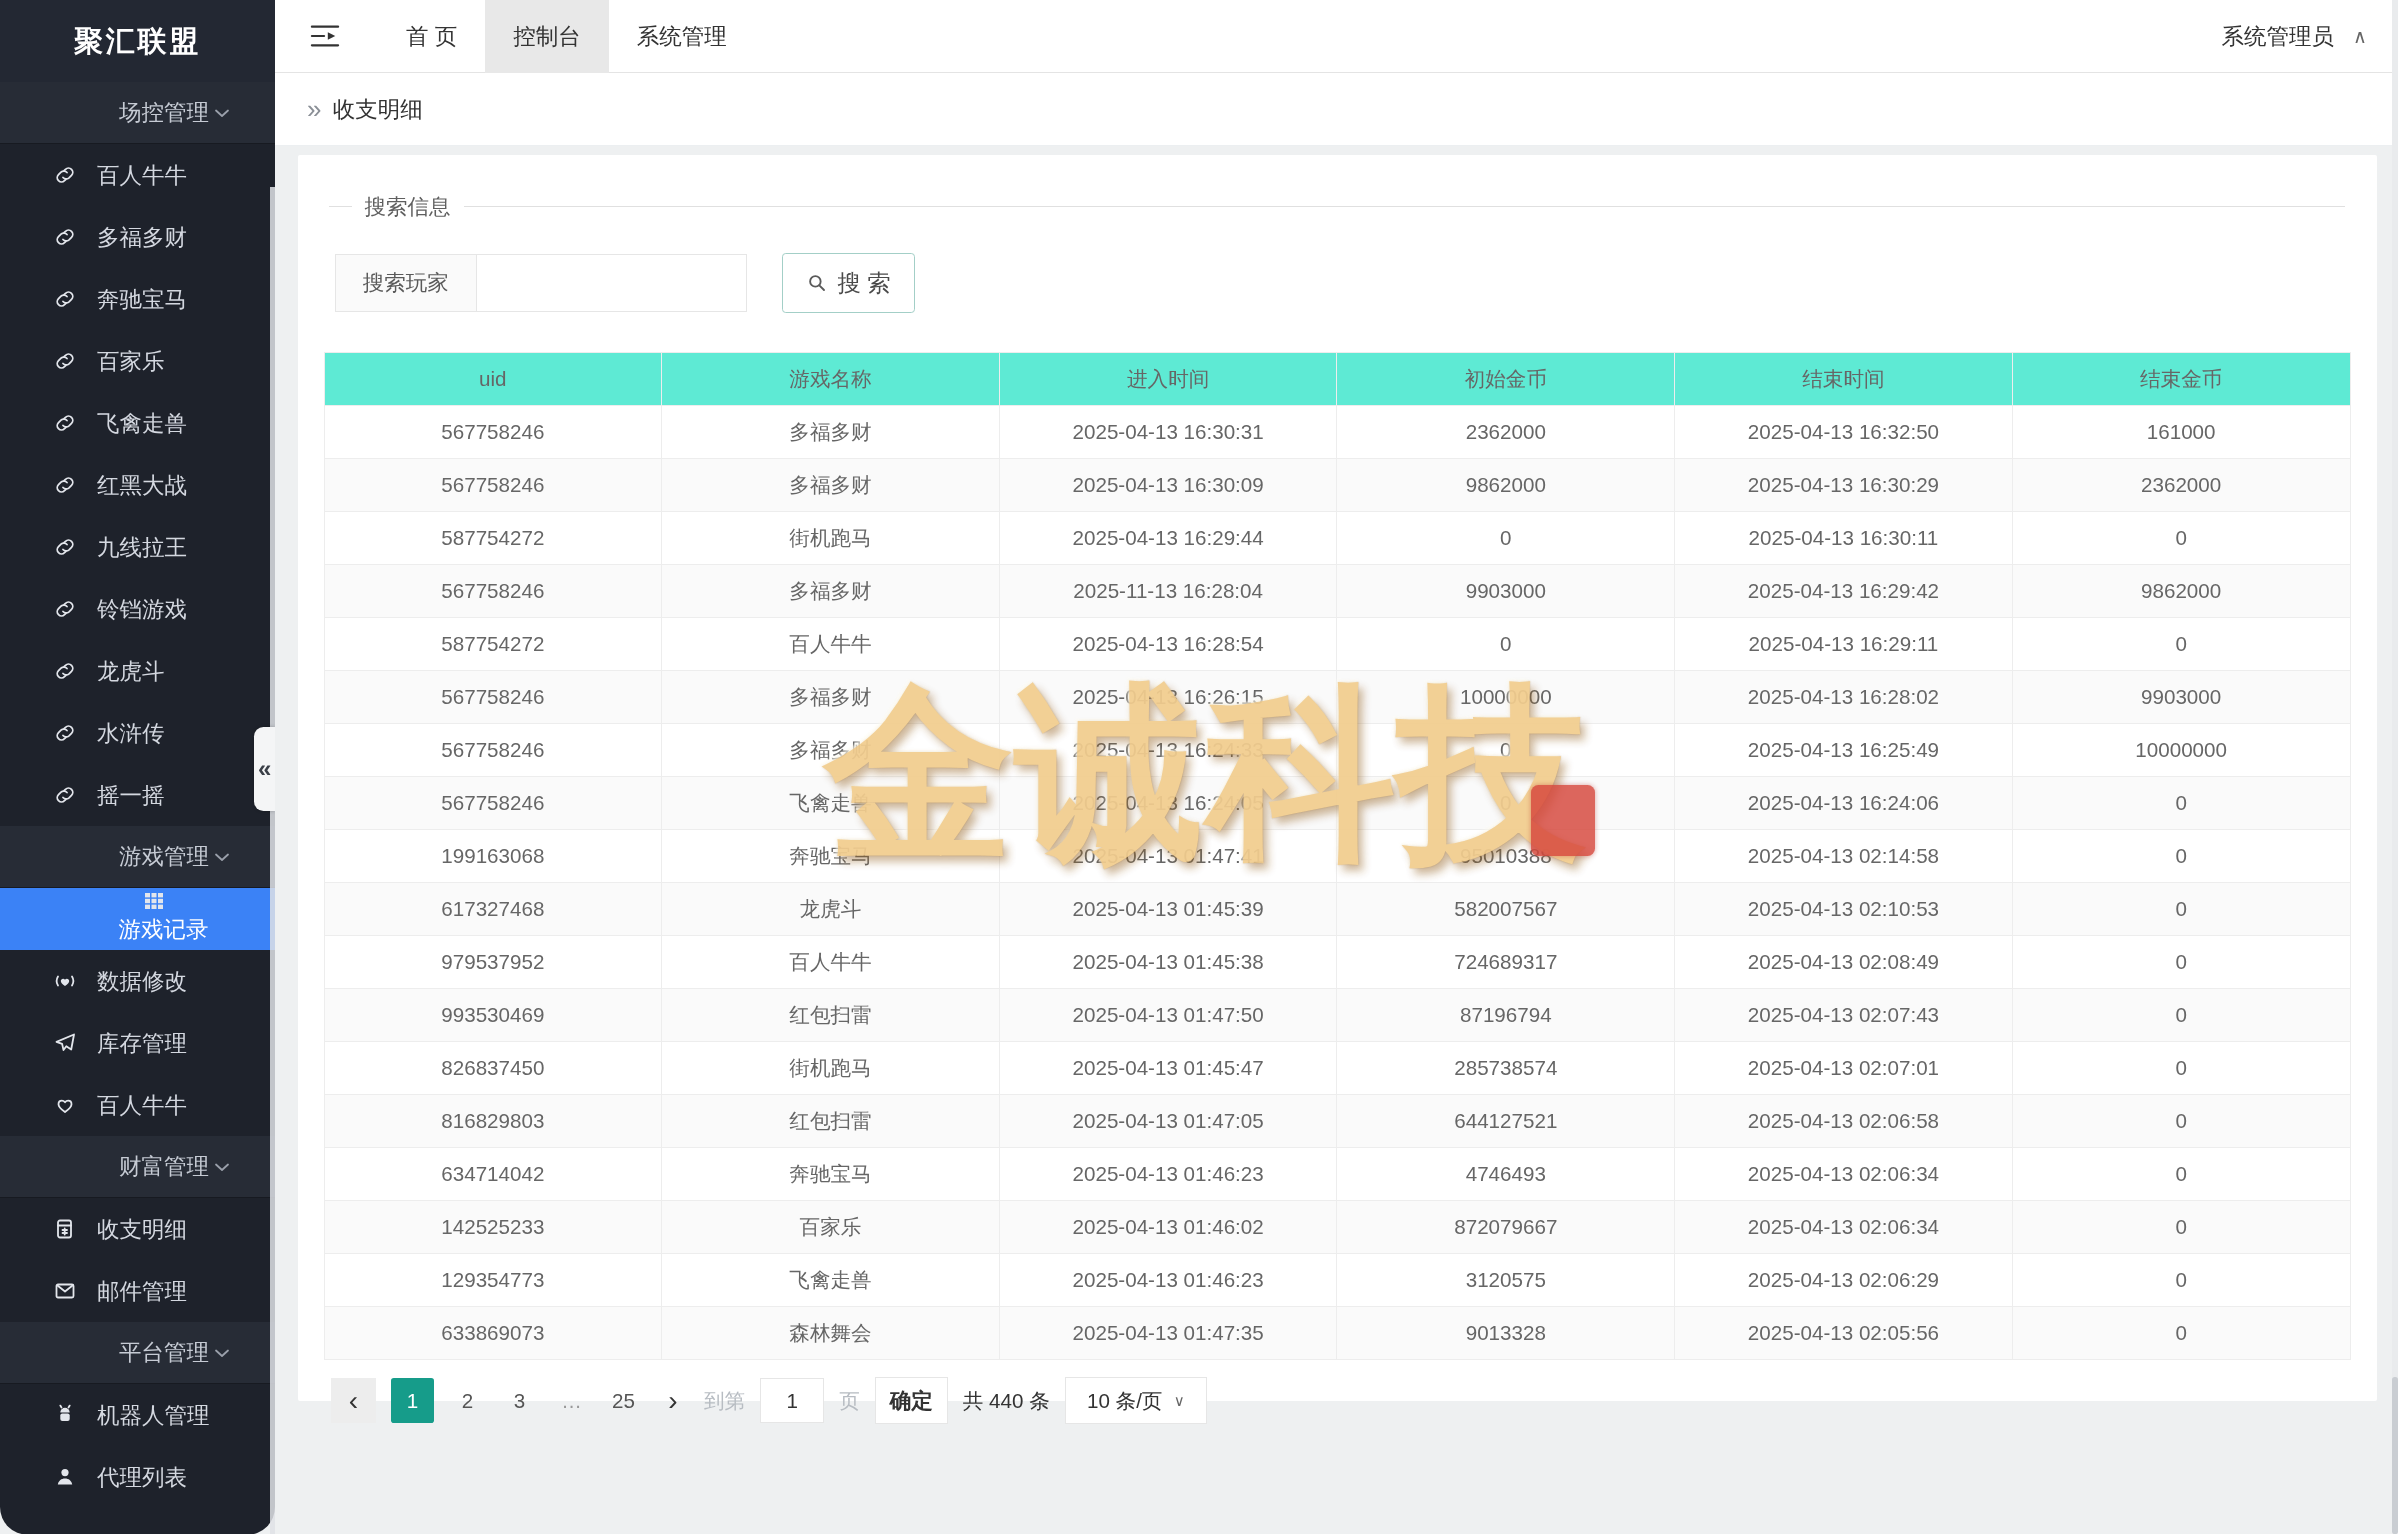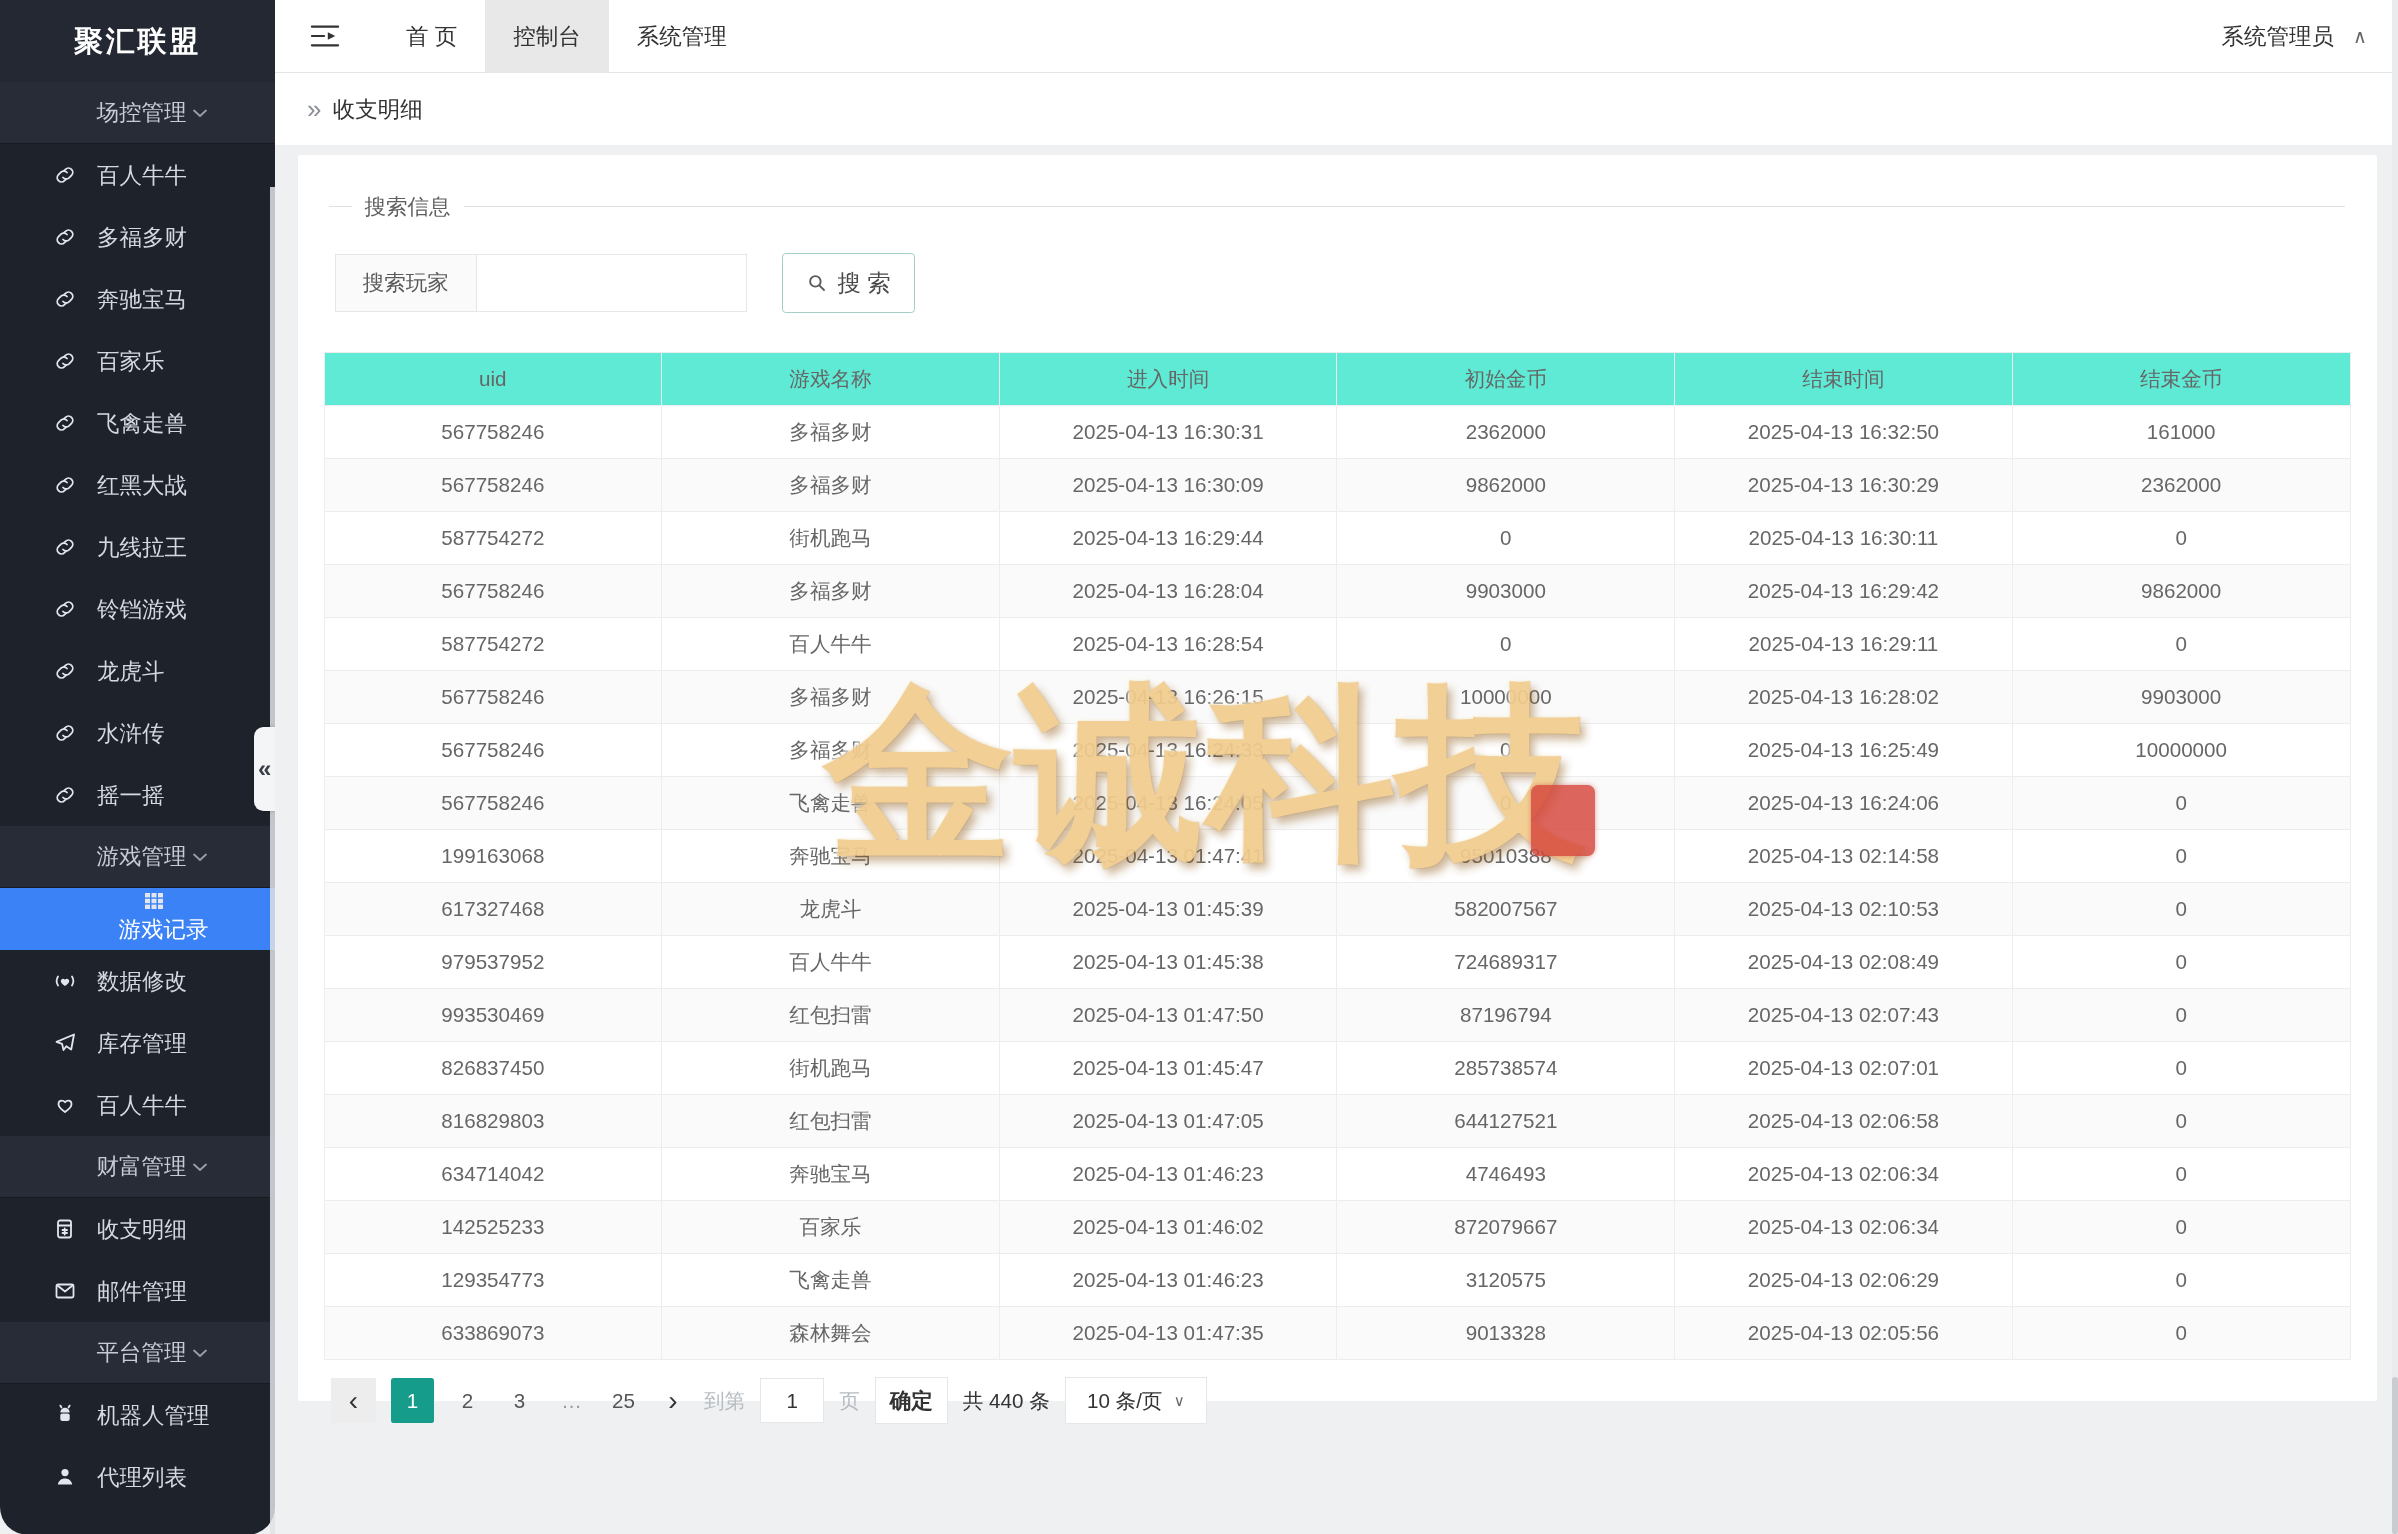--- a/index.html
+++ b/index.html
@@ -4,21 +4,21 @@
 <style>
   * { box-sizing: border-box; margin: 0; padding: 0; }
   html,body { width: 2399px; height: 1535px; overflow: hidden; }
   body { font-family: "Liberation Sans", "DejaVu Sans", sans-serif; background:#eef0f1; color:#333; }
   .root { display:flex; width:2399px; height:1535px; }
 
   
   .sidebar { position:relative; width:275px; height:1535px; background:#1e222b; flex:0 0 275px;border-radius:28px; }
   .brand { height:82px; line-height:82px; text-align:center; color:#ffffff; font-size:29px; font-weight:bold; letter-spacing:2.8px; background:#232833; }
   .nav-row { height:62px; display:flex; align-items:center; }
-  .nav-group { background:#272c36; padding:0 20px 0 54px; color:#c6cbd4; font-size:22.5px; justify-content:center; border-bottom:0.9px solid #171a21; cursor:pointer; }
+  .nav-group { background:#272c36; padding:0 40px 0 54px; color:#c6cbd4; font-size:22.5px; justify-content:flex-end; border-bottom:0.9px solid #171a21; cursor:pointer; }
   .nav-item { padding-left:52px; color:#d4d8e0; font-size:22.5px; cursor:pointer; }
   .nav-item .ico { margin-right:19px; }
   .nav-item.active { background:#3b82f6; color:#fff;flex-direction:column; }
   .ico { display:inline-flex; width:26px; height:26px; align-items:center; justify-content:center; flex:0 0 26px; }
   .ico svg { width:24px; height:24px; stroke:#e3e6ec; fill:none; stroke-width:1.8; stroke-linecap:round; stroke-linejoin:round; }
   .nav-group .ico svg { stroke:#9aa0ab; }
   .side-scrollbar { position:absolute; right:0; top:187px; bottom:0; width:4.7px; background:#dfe2e6; opacity:.85; }
   .collapse-tab { position:absolute; right:0; top:727px; width:20.6px; height:84px; background:#f4f5f6; border-radius:9.4px 0 0 9.4px; display:flex; align-items:center; justify-content:center; color:#3a3f47; font-size:24px; font-weight:bold; cursor:pointer; box-shadow:0 0 3.7px rgba(0,0,0,.25); }
 
   
@@ -389,21 +389,21 @@
                 <td>587754272</td>
                 <td>街机跑马</td>
                 <td>2025-04-13 16:29:44</td>
                 <td>0</td>
                 <td>2025-04-13 16:30:11</td>
                 <td>0</td>
               </tr>
               <tr>
                 <td>567758246</td>
                 <td>多福多财</td>
-                <td>2025-04-13 16:28:04</td>
+                <td>2025-11-13 16:28:04</td>
                 <td>9903000</td>
                 <td>2025-04-13 16:29:42</td>
                 <td>9862000</td>
               </tr>
               <tr>
                 <td>587754272</td>
                 <td>百人牛牛</td>
                 <td>2025-04-13 16:28:54</td>
                 <td>0</td>
                 <td>2025-04-13 16:29:11</td>

